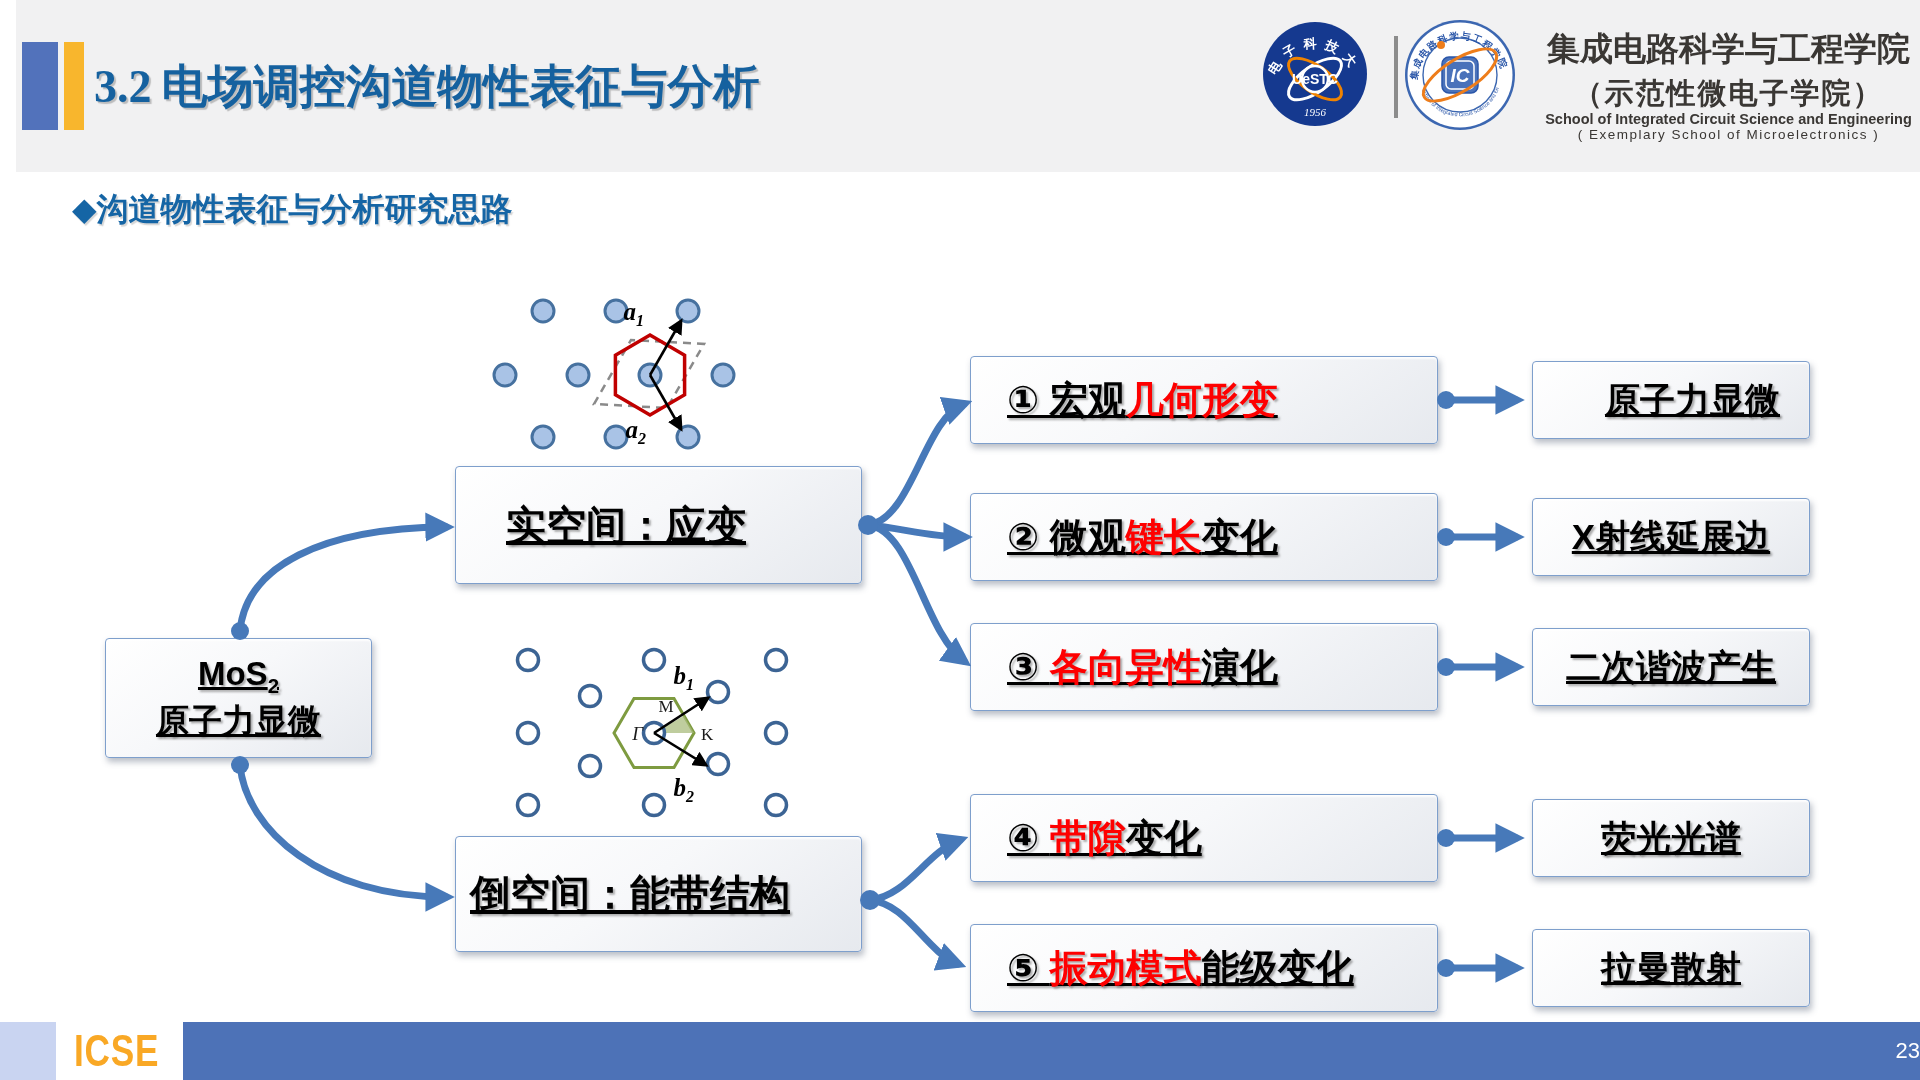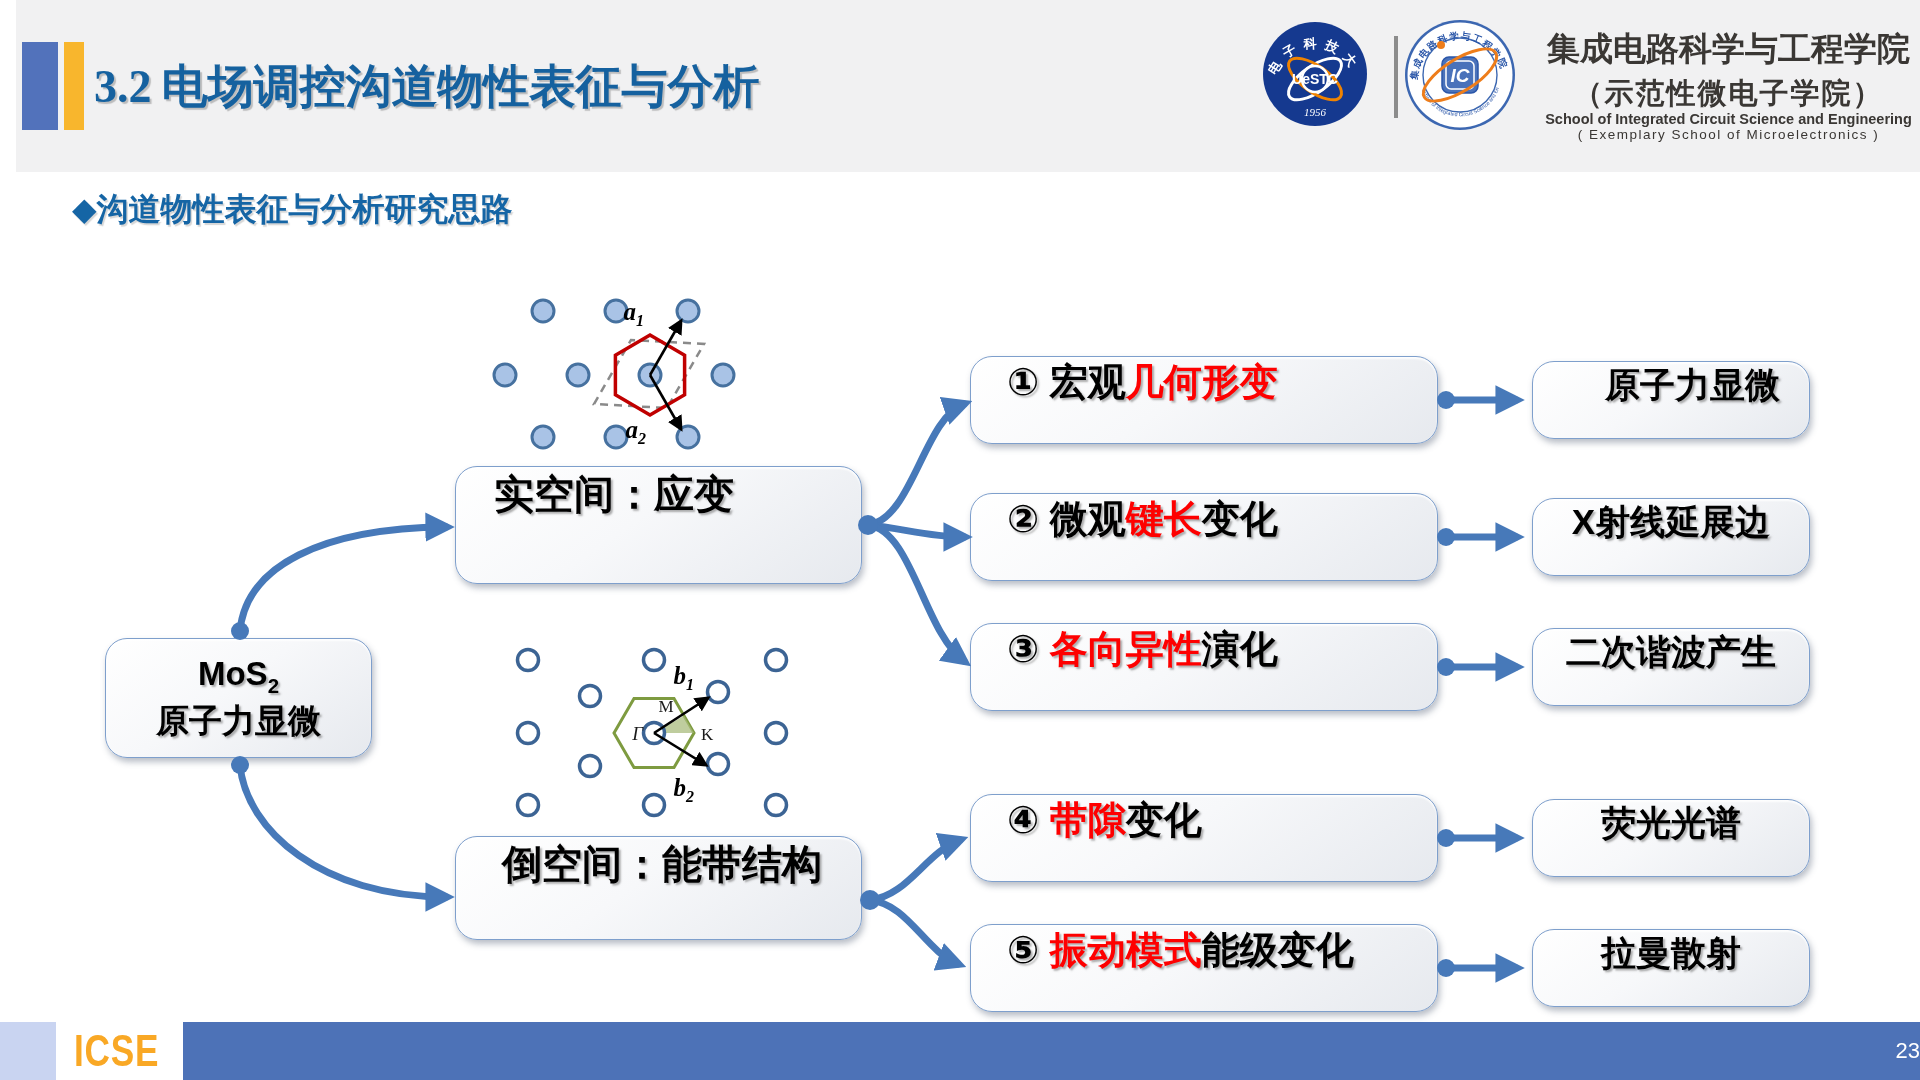--- a/index.html
+++ b/index.html
@@ -18,29 +18,29 @@
   .logo-divider{position:absolute;left:1378px;top:36px;width:4px;height:82px;background:#8c8c8c;}
   .school-block{position:absolute;left:1515px;top:32px;width:395px;text-align:center;color:#3a3734;line-height:1.02;}
   .school-cn1{font-size:33px;font-weight:bold;white-space:nowrap;}
   .school-cn2{font-size:29px;font-weight:bold;letter-spacing:2px;white-space:nowrap;margin-top:13px;}
   .school-en1{font-size:14.5px;font-weight:600;white-space:nowrap;margin-top:4px;}
   .school-en2{font-size:13.5px;letter-spacing:1.5px;white-space:nowrap;margin-top:1px;}
   
   .section-heading{position:absolute;left:72px;top:188px;font-size:32px;font-weight:bold;color:#1565a5;
     text-shadow:1.5px 1.5px 1px rgba(120,120,120,.3);}
   
-  .node{position:absolute;box-sizing:border-box;border:1.5px solid #7e9fcc;border-radius:22px;
+  .node{position:absolute;box-sizing:border-box;border:1.5px solid #7e9fcc;border-radius:4px;
     background:linear-gradient(145deg,#ffffff 0%,#f7f8fa 45%,#e6e9ee 100%);
     box-shadow:2px 4px 6px rgba(100,110,130,.45), inset 0 2px 2px rgba(255,255,255,.9);
-    display:flex;color:#000;z-index:2;}
+    display:flex;align-items:center;color:#000;z-index:2;text-decoration:underline;}
   .node .txt{text-shadow:2px 2px 2px rgba(110,110,110,.55);white-space:nowrap;}
   .root-box{left:105px;top:638px;width:267px;height:120px;flex-direction:column;justify-content:center;
     font-size:33px;font-weight:bold;line-height:1.3;text-align:center;}
-  .stage-real{left:455px;top:466px;width:407px;height:118px;padding-left:38px;font-size:40px;font-weight:bold;}
-  .stage-recip{left:455px;top:836px;width:407px;height:104px;padding-left:46px;font-size:40px;font-weight:bold;}
+  .stage-real{left:455px;top:466px;width:407px;height:118px;padding-left:50px;font-size:40px;font-weight:bold;}
+  .stage-recip{left:455px;top:836px;width:407px;height:116px;padding-left:14px;font-size:40px;font-weight:bold;}
   .cause-box{left:970px;width:468px;height:88px;padding-left:36px;font-size:38px;font-weight:bold;}
   .method-box{left:1532px;width:278px;height:78px;justify-content:center;font-size:35px;font-weight:bold;}
   .hl{color:#fe0000;}
   sub.small{font-size:.62em;}
   
   .connector-layer{position:absolute;left:0;top:0;width:1920px;height:1080px;z-index:3;pointer-events:none;}
   .lattice{position:absolute;z-index:1;}
   .lat-real{left:420px;top:240px;}
   .lat-recip{left:480px;top:630px;}
   

